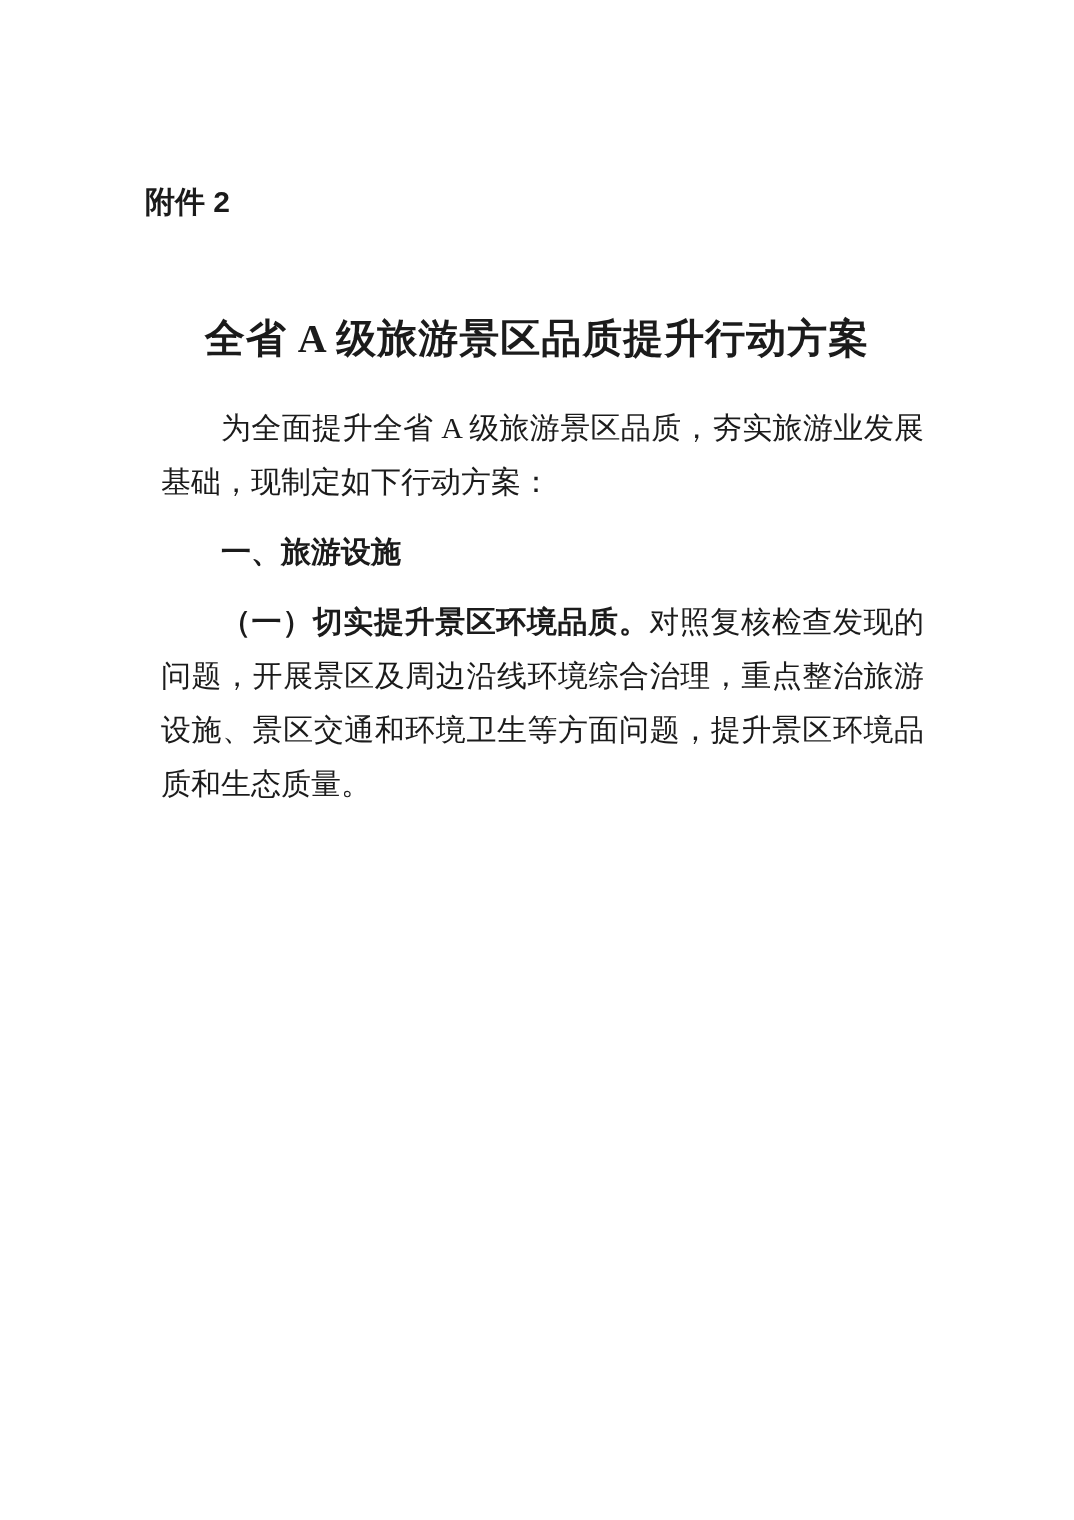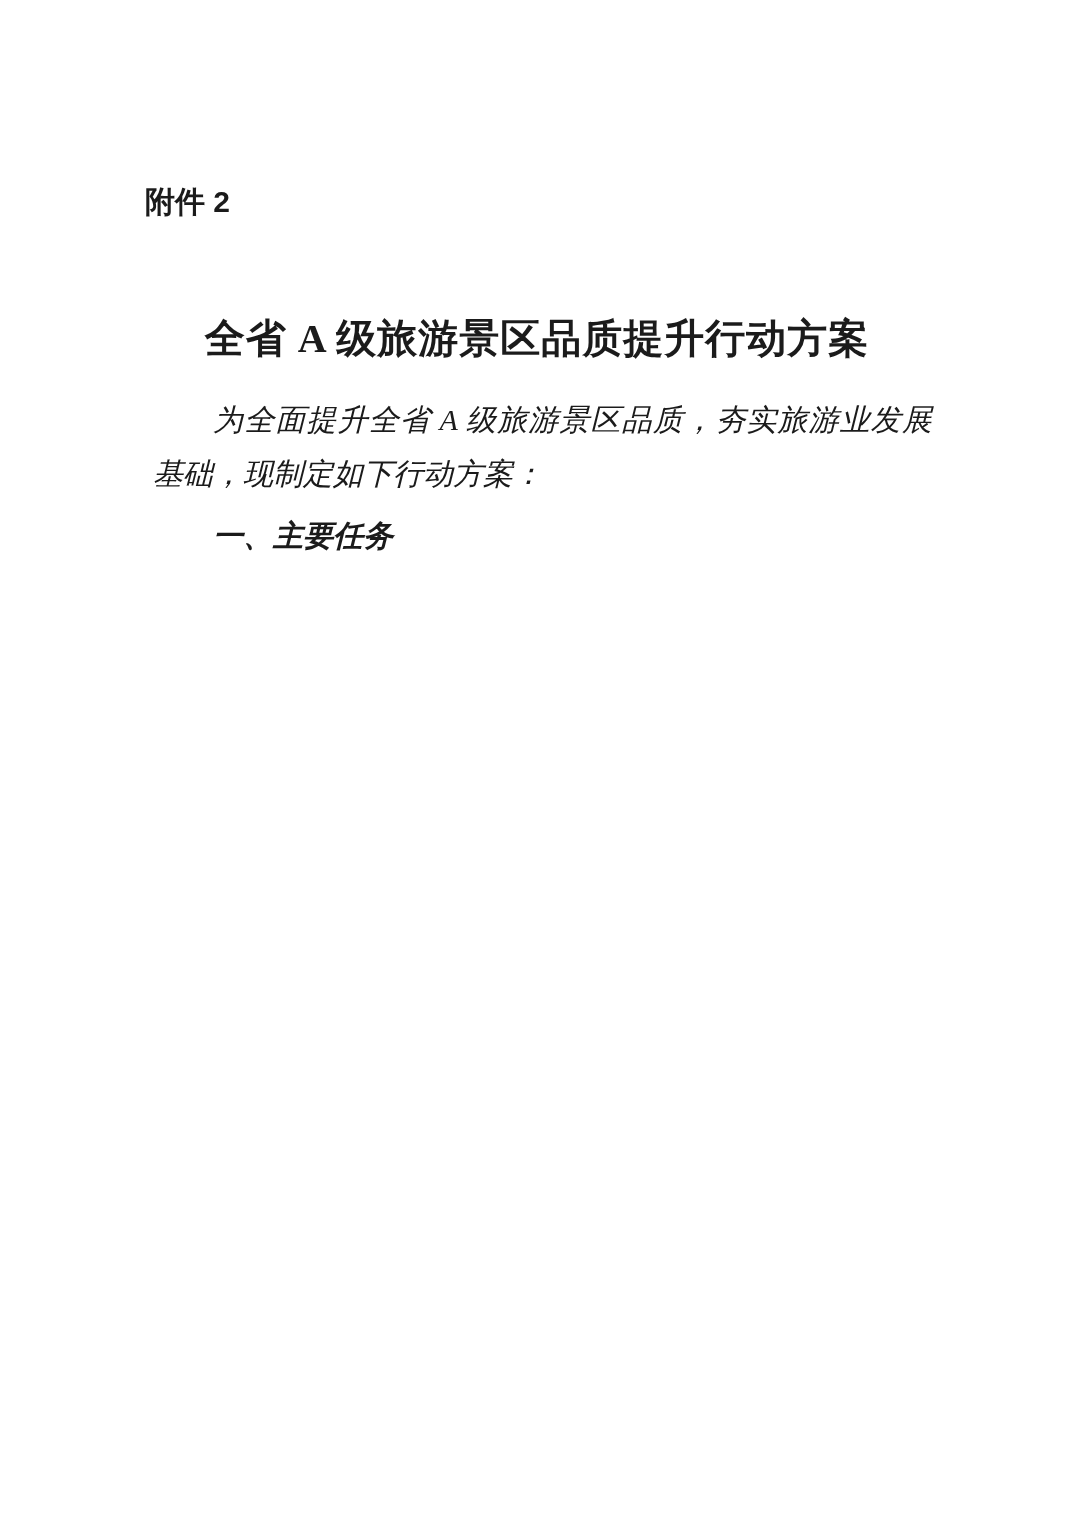--- a/index.html
+++ b/index.html
@@ -42,24 +42,23 @@
     position: absolute;
     top: 385px;
     left: 145px;
     width: 795px;
     font-size: 30px;
     line-height: 54px;
     text-align: justify;
     text-justify: inter-character;
   }
   .content p {
-    margin: 8px;
+    margin: 16px;
     padding: 0;
     text-indent: 2em;
-    font-style: italic;
   }
   .section-heading {
     font-family: "Liberation Sans", "DejaVu Sans", sans-serif;
     font-weight: bold;
   }
   .item-lead {
     font-weight: bold;
   }
   .tight {
     letter-spacing: -2.2px;
@@ -80,24 +79,25 @@
 <div class="page">
 
   <div class="attachment-label">附件 2</div>
 
   <h1 class="doc-title">全省 A 级旅游景区品质提升行动方案</h1>
 
   <div class="content">
 
     <p>为全面提升全省 A 级旅游景区品质，夯实旅游业发展基础，现制定如下行动方案：</p>
 
-    <p class="section-heading">一、主要任务</p>
+    <p class="section-heading">一、旅游设施</p>
 
 
 
+    <p><span class="item-lead">（一）切实提升景区环境品质。</span><span>对照复核检查发现的问题，开展景区及周边沿线环境综合治理，重点整治旅游设施、景区交通和环境卫生等方面问题，提升景区环境品质和生态质量。</span></p>
 
 
 
   </div>
 
   <div class="page-footer">— 7 —</div>
 
 </div>
 
 </body></html>

